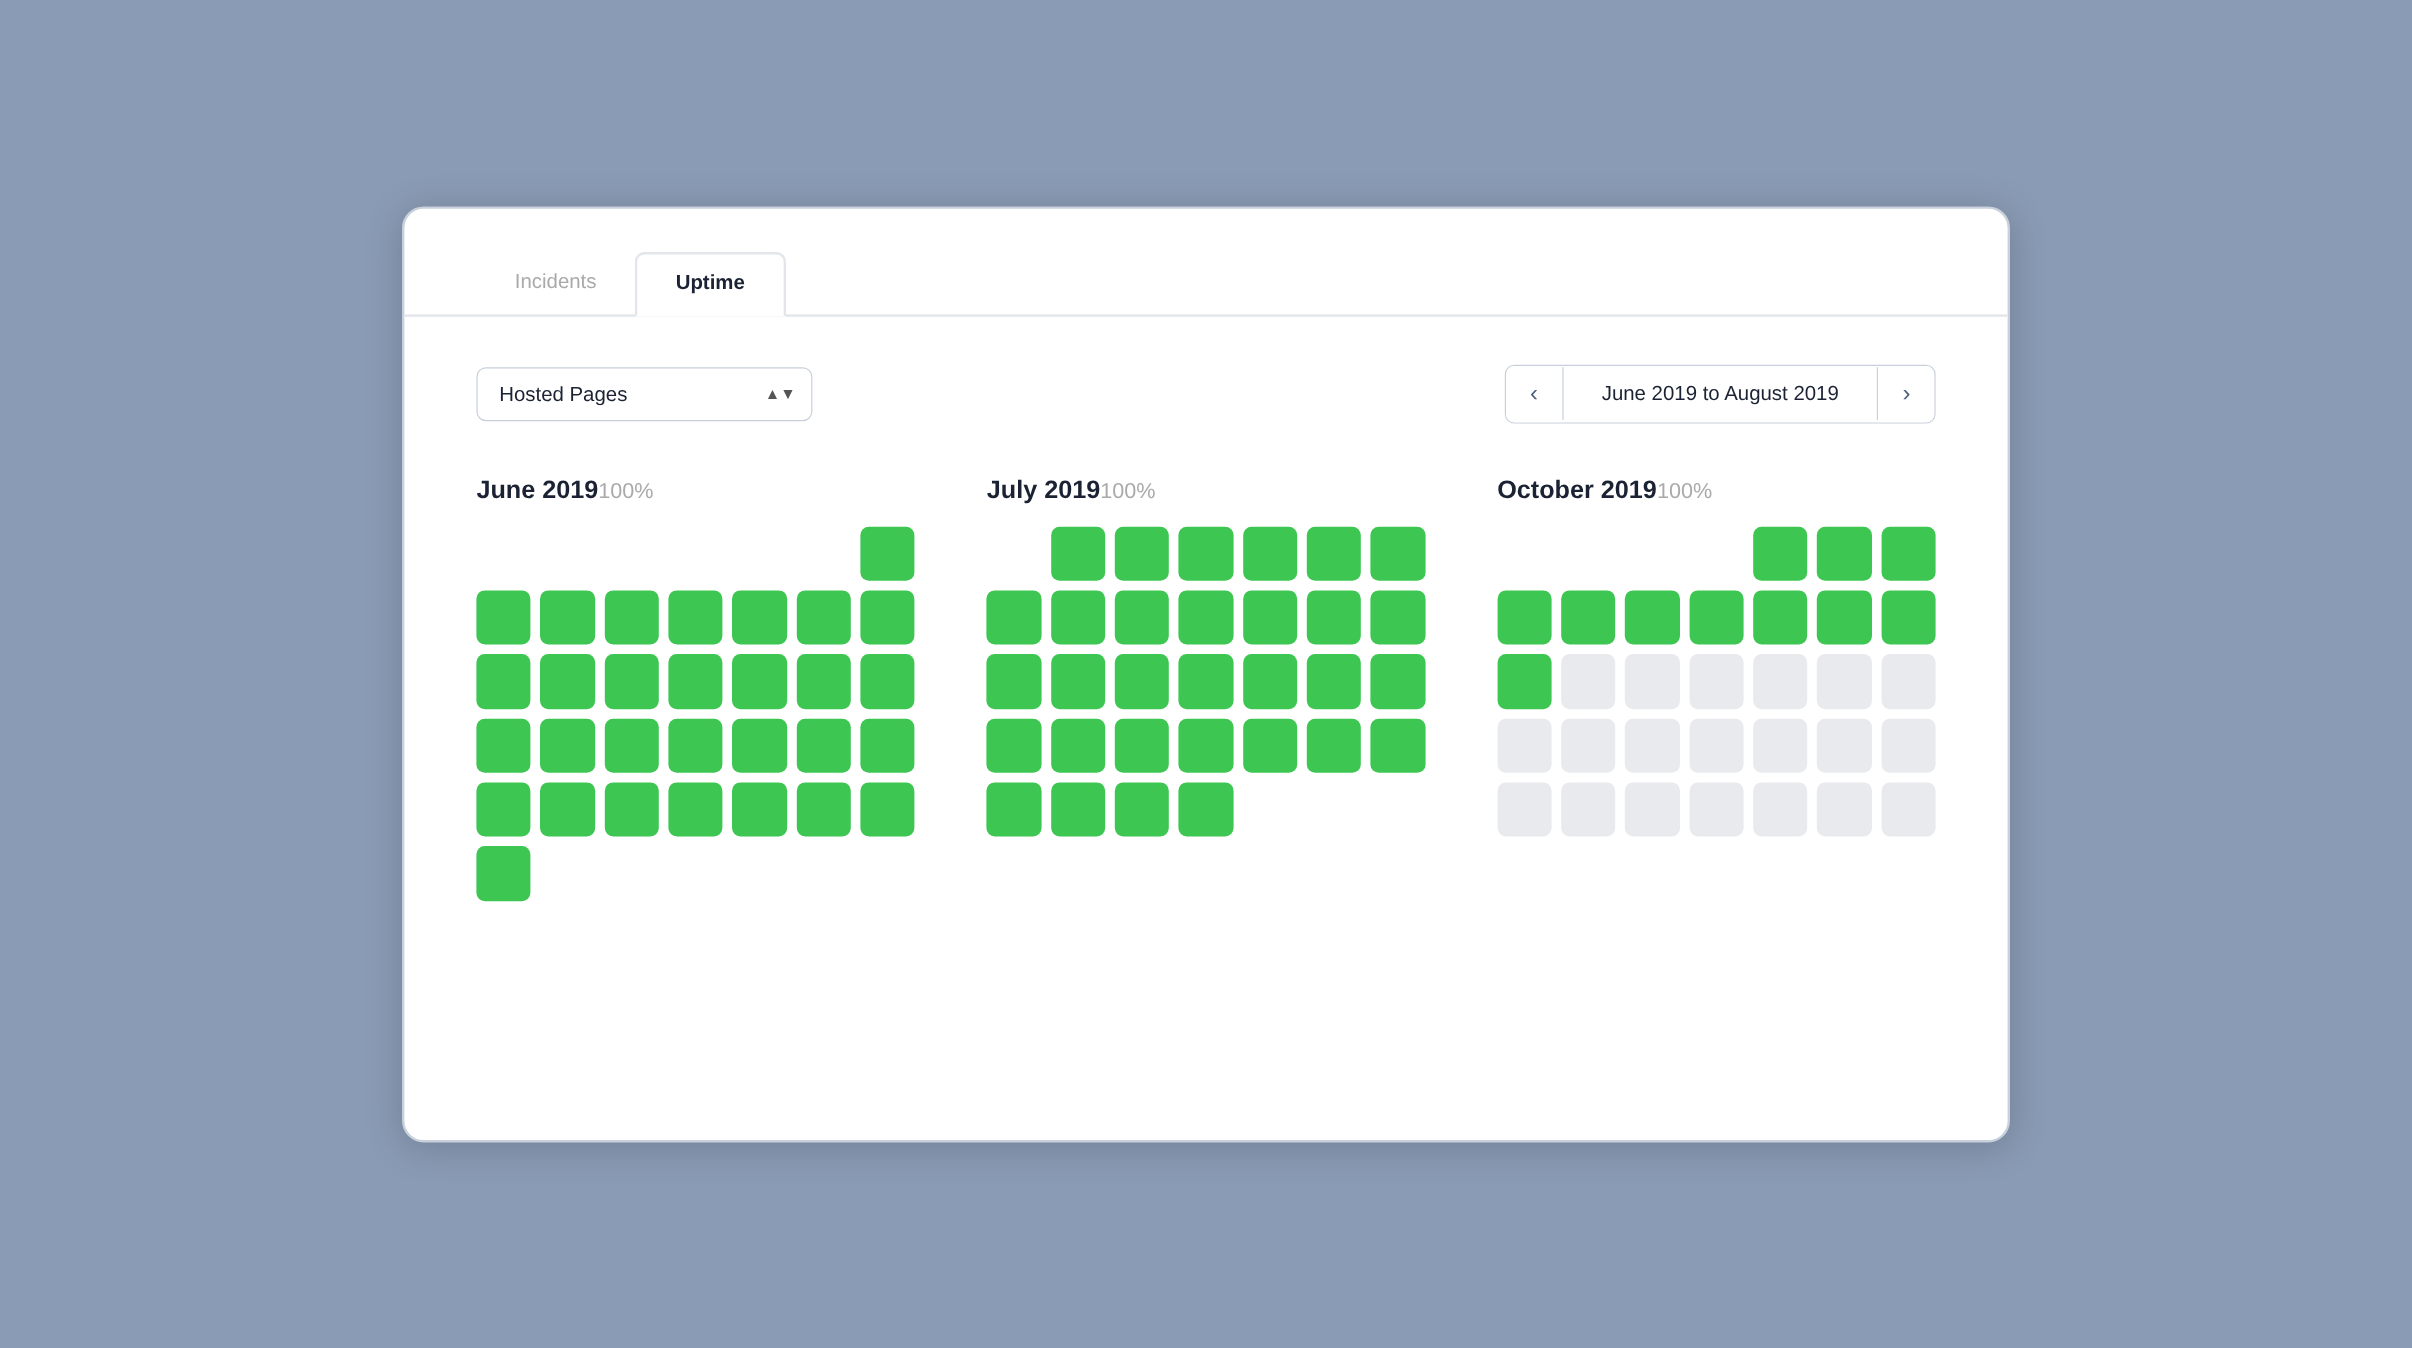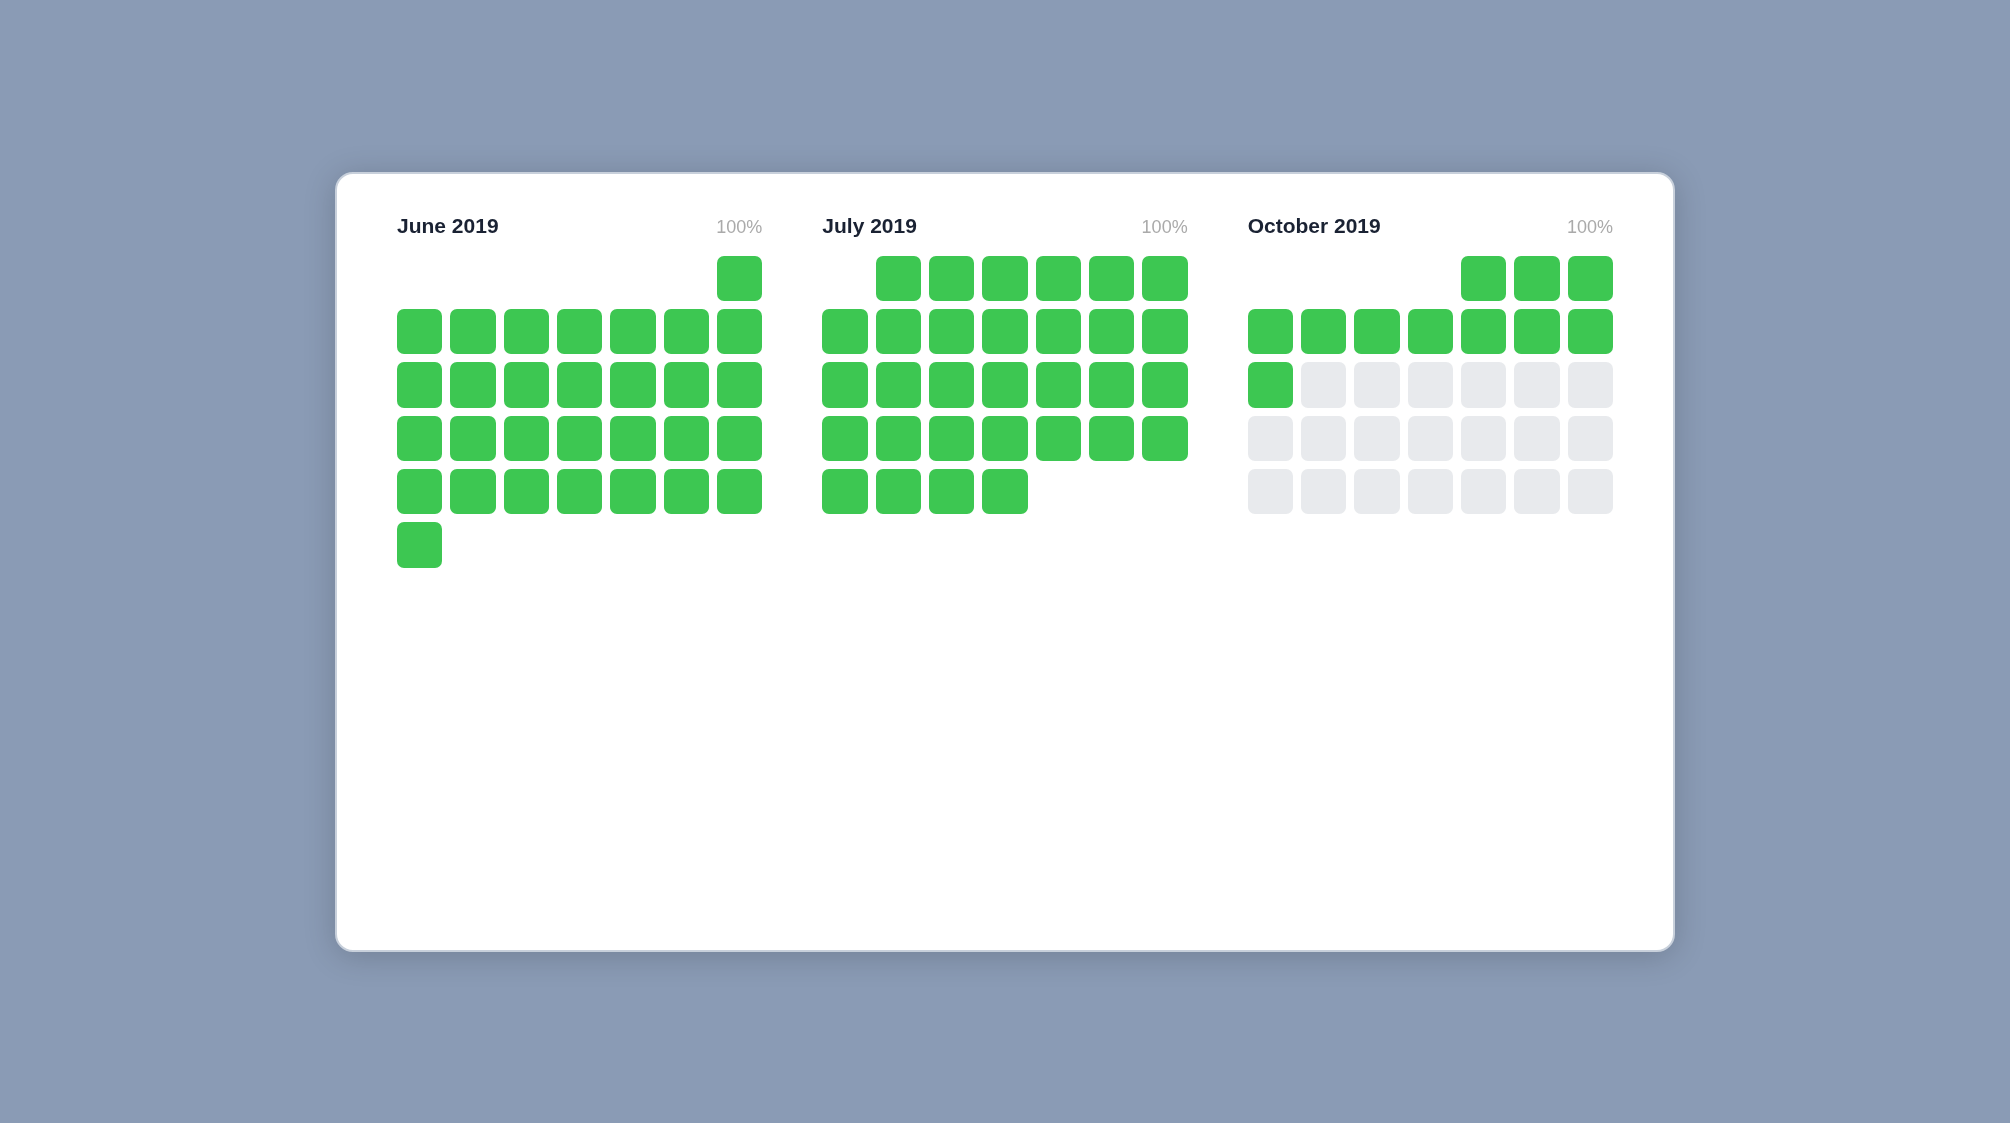--- a/index.html
+++ b/index.html
@@ -110,21 +110,21 @@
     }
     .calendars-row {
       display: flex;
       gap: 60px;
     }
     .calendar {
       flex: 1;
     }
     .calendar-header {
       display: flex;
-      justify-content: space-between;
+      justify-content: flex-start;
       align-items: baseline;
       margin-bottom: 18px;
     }
     .calendar-month {
       font-size: 21px;
       font-weight: 800;
       color: #1a2233;
     }
     .calendar-pct {
       font-size: 18px;
@@ -142,21 +142,41 @@
       border-radius: 7px;
     }
     .day-green { background: #3dc752; }
     .day-empty { background: #e8eaed; }
     .day-blank { background: transparent; }
   </style>
 </head>
 <body>
 
 <div class="window">
+  <div class="tabs-bar">
+    <button class="tab">Incidents</button>
+    <button class="tab active">Uptime</button>
+  </div>
   <div class="content">
+    <div class="controls-row">
+      <div class="select-wrapper">
+        <select>
+          <option>Hosted Pages</option>
+          <option>API</option>
+          <option>Dashboard</option>
+          <option>Webhooks</option>
+        </select>
+        <span class="select-arrow">▲▼</span>
+      </div>
+      <div class="date-nav">
+        <button class="date-nav-btn">‹</button>
+        <span class="date-nav-label">June 2019 to August 2019</span>
+        <button class="date-nav-btn">›</button>
+      </div>
+    </div>
     <div class="calendars-row" id="calendars-row">
 
     <div class="calendar">
           <div class="calendar-header">
             <span class="calendar-month">June 2019</span>
             <span class="calendar-pct">100%</span>
           </div>
           <div class="calendar-grid">
             <div class="day-cell day-blank"></div>
             <div class="day-cell day-blank"></div>

